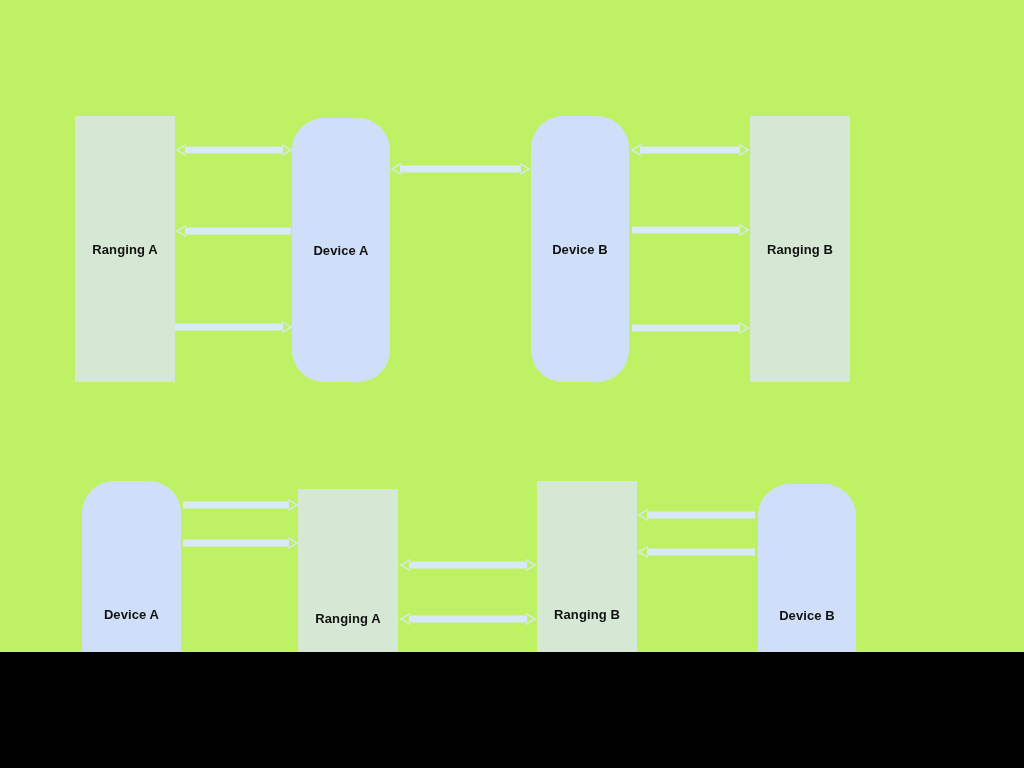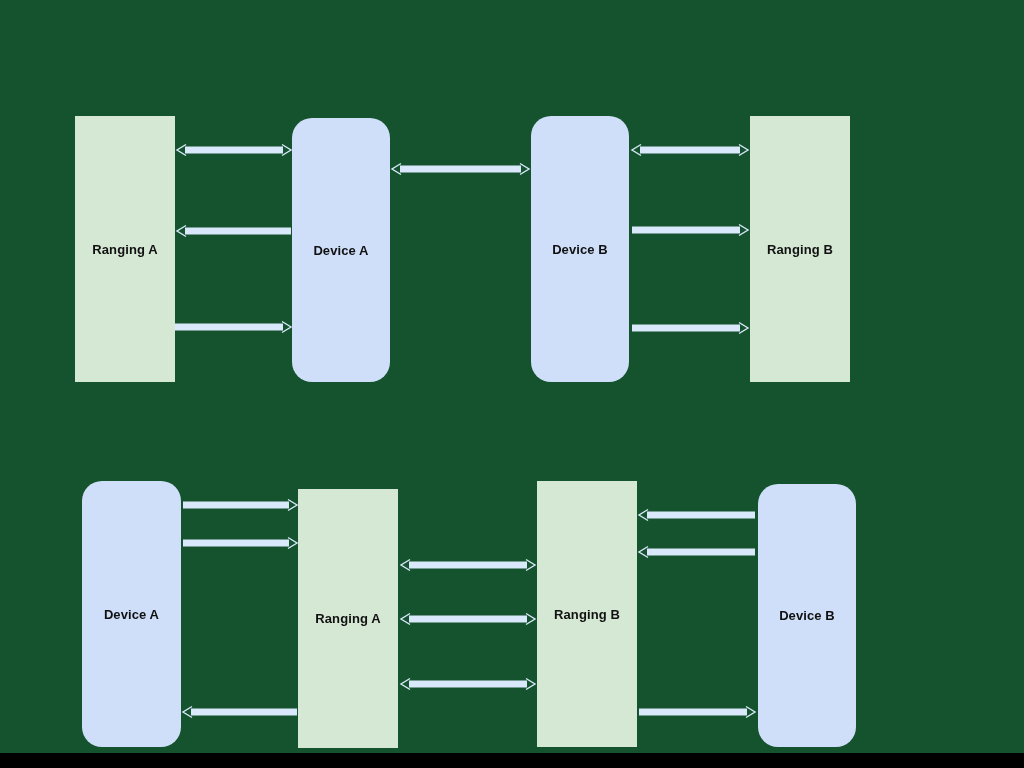--- a/index.html
+++ b/index.html
@@ -3,22 +3,22 @@
 <meta charset="utf-8">
 <style>
   html, body {
     margin: 0;
     padding: 0;
     background: #000000;
   }
   #canvas {
     position: relative;
     width: 1024px;
-    height: 753px;
-    background: #14532d;
+    height: 652px;
+    background: #bef264;
     overflow: hidden;
     font-family: "Liberation Sans", sans-serif;
   }
   .node {
     position: absolute;
     box-sizing: border-box;
     display: flex;
     align-items: center;
     justify-content: center;
     font-family: "Liberation Sans", sans-serif;
@@ -27,21 +27,21 @@
     color: #111111;
     letter-spacing: 0.1px;
     user-select: none;
   }
   .node.green {
     background: #d5e8d4;
     border-radius: 0;
   }
   .node.blue {
     background: #cfdff9;
-    border-radius: 20px;
+    border-radius: 32px;
   }
   .node-label {
     pointer-events: none;
     white-space: nowrap;
   }
   .edge-layer {
     position: absolute;
     left: 0;
     top: 0;
     width: 1024px;

